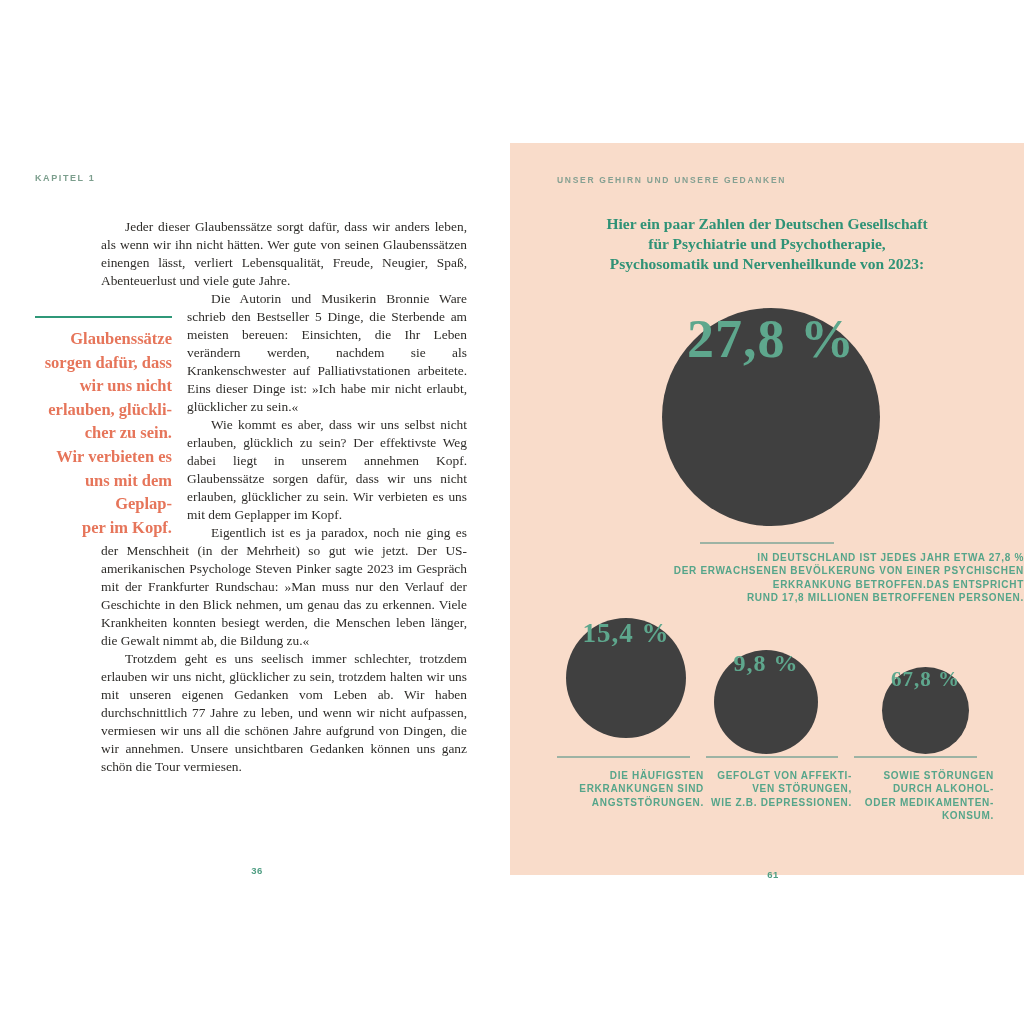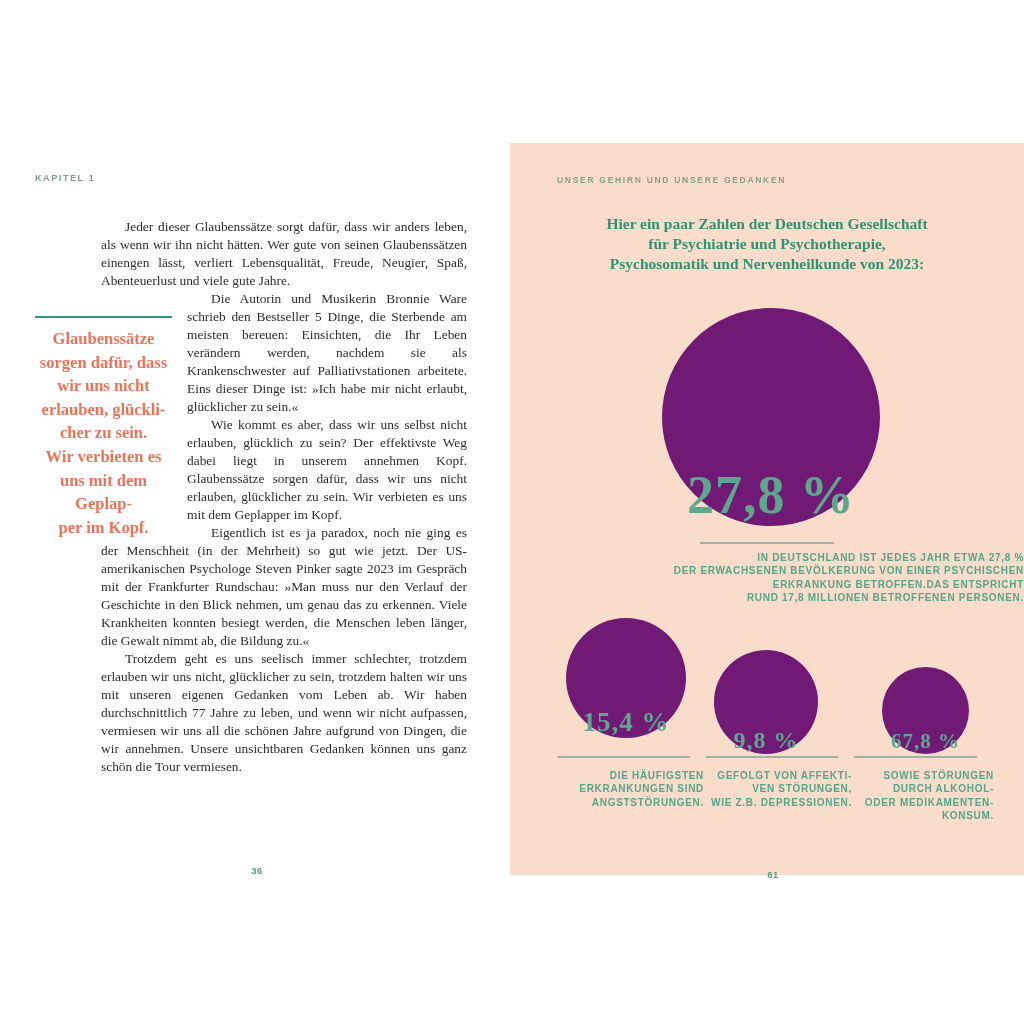--- a/index.html
+++ b/index.html
@@ -26,21 +26,21 @@
   .body-text {
     position: absolute; left: 35px; top: 218px; width: 432px;
     padding-left: 66px; box-sizing: border-box;
     font-size: 13.4px; line-height: 18px; color: #2e2c29;
     text-align: justify;
   }
   .body-text p { margin: 0; text-indent: 24px; }
   .pull-quote {
     float: left; width: 137px;
     margin-left: -66px; margin-right: 15px; margin-top: 26px;
-    text-align: center;
+    text-align: right;
   }
   .pull-quote-rule {
     border-top: 2px solid #2f9878; margin-bottom: 9px;
   }
   .pull-quote-text {
     font-size: 16.5px; line-height: 23.6px; font-weight: 700;
     color: #e6755a; white-space: pre-line; text-indent: 0;
   }
   .page-number {
     position: absolute; width: 60px; text-align: center;
@@ -63,22 +63,22 @@
     color: #85a092;
   }
   .info-title {
     position: absolute; left: 0; top: 71px; width: 100%;
     text-align: center; white-space: pre-line;
     font-size: 15.5px; line-height: 20px; font-weight: 700;
     color: #2f9276;
   }
   .stat-circle {
     position: absolute; border-radius: 50%;
-    background: #701a75;
-    display: flex; align-items: flex-end; justify-content: center;
+    background: #404040;
+    display: flex; align-items: flex-start; justify-content: center;
   }
   .stat-value {
     font-weight: 700; color: #5ea78d; letter-spacing: 1px;
     white-space: nowrap;
   }
   .main-circle { left: 152px; top: 165px; width: 218px; height: 218px; }
   .main-circle .stat-value { font-size: 54px; }
 
   .divider {
     position: absolute; height: 0;

